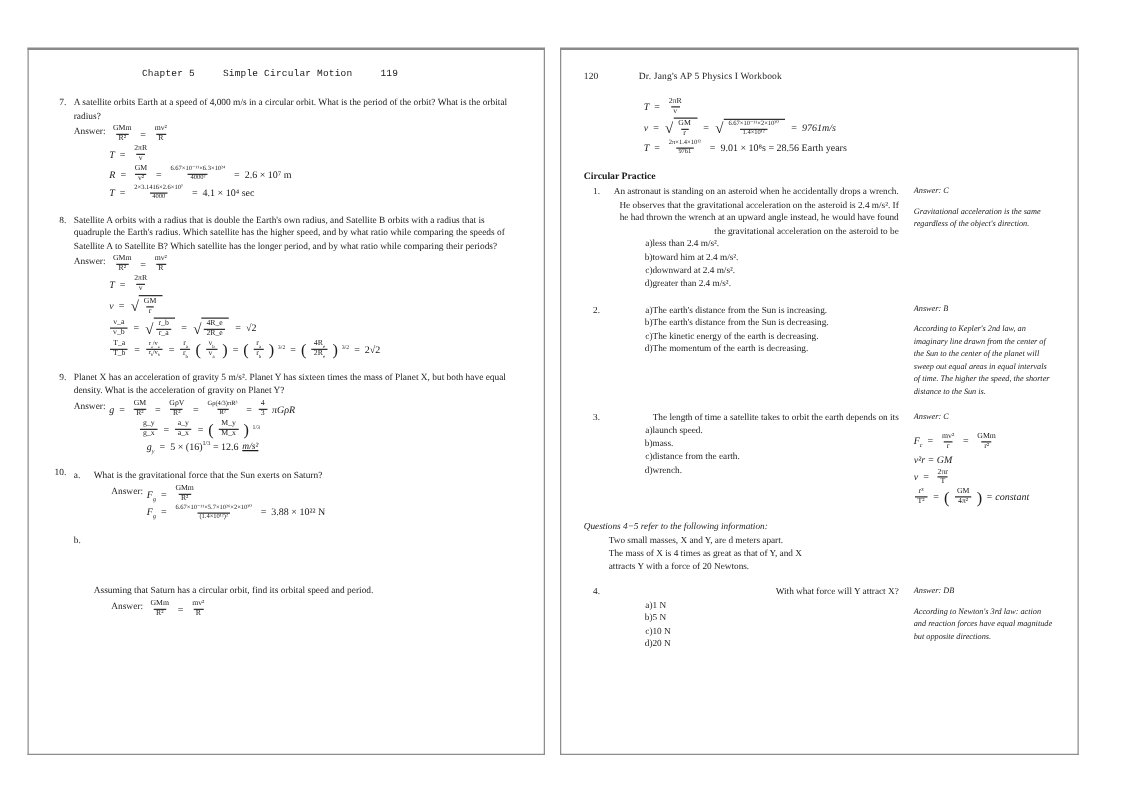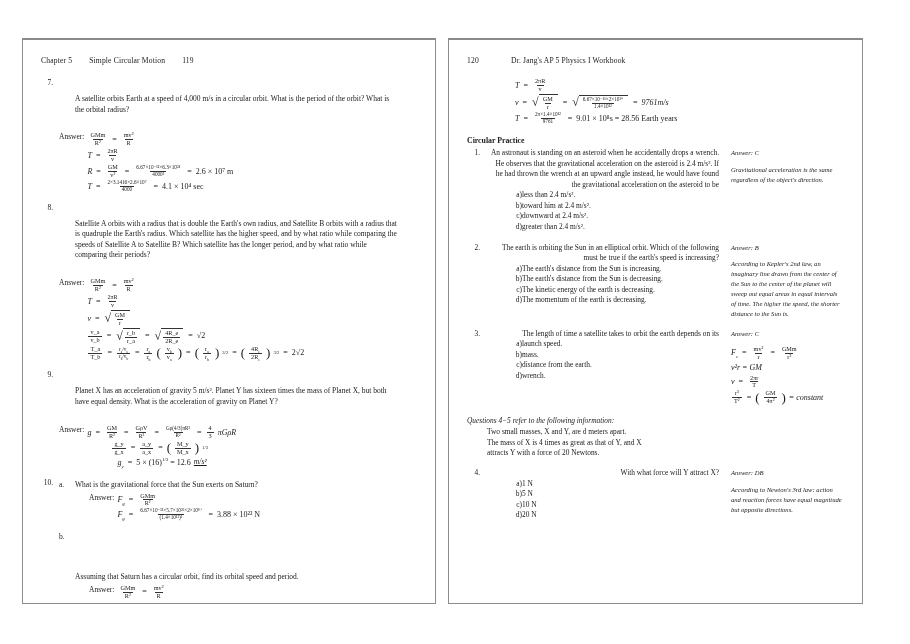--- a/index.html
+++ b/index.html
@@ -33,34 +33,34 @@
 
   .page-inner { padding: 16px 20px 8px 18px; height: 100%; }
 
   
   .runhead {
     font-size: 7.6px;
     letter-spacing: .15px;
     margin-bottom: 13px;
     white-space: nowrap;
   }
-  .runhead-right { text-align: left; padding-right: 24px; }
+  .runhead-right { text-align: center; padding-right: 24px; font-family: Liberation Mono, monospace; }
   .runhead-right .sep { display: inline-block; width: 13px; }
   .runhead-left .pnum { display: inline-block; width: 42px; }
 
   
   .prob {
     display: flex;
     margin-bottom: 9px;
     font-size: 7.5px;
     line-height: 1.42;
   }
   .prob-num { width: 18px; flex: none; text-align: right; padding-right: 6px; }
   .prob-body { flex: 1; }
-  .prob-body p { margin: 16px; }
+  .prob-body p { margin: 0; }
 
   .ans-line { margin-top: 1px; display: flex; align-items: flex-start; gap: 3px; text-align: center; }
   .ans-label { flex: none; padding-top: 1px; }
 
   .mathcol { display: block; }
   .mathrow { display: flex; align-items: center; gap: 3px; margin: 1px 0; white-space: nowrap; }
   .indent1 { padding-left: 24px; }
   .indent2 { padding-left: 30px; }
 
   
@@ -492,21 +492,20 @@
       <div class="side">
         <div class="ansline">Answer: C</div>
         <div class="note">Gravitational acceleration is the same regardless of the object's direction.</div>
       </div>
     </div>
 
     <div class="qrow">
       <div class="q-main">
         <div class="q-num">2.</div>
         <div class="q-text">
-          <p>The earth is orbiting the Sun in an elliptical orbit. Which of the following must be true if the earth's speed is increasing?</p>
           <ul class="choices">
             <li>
                   <span class="lbl">a)</span>
                   <span>The earth's distance from the Sun is increasing.</span>
                 </li>
             <li>
                   <span class="lbl">b)</span>
                   <span>The earth's distance from the Sun is decreasing.</span>
                 </li>
             <li>

